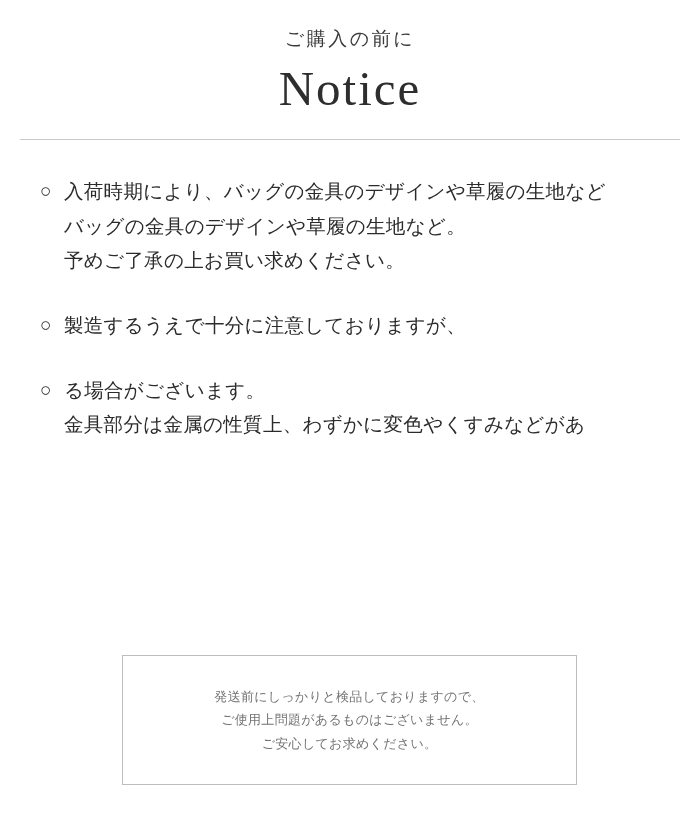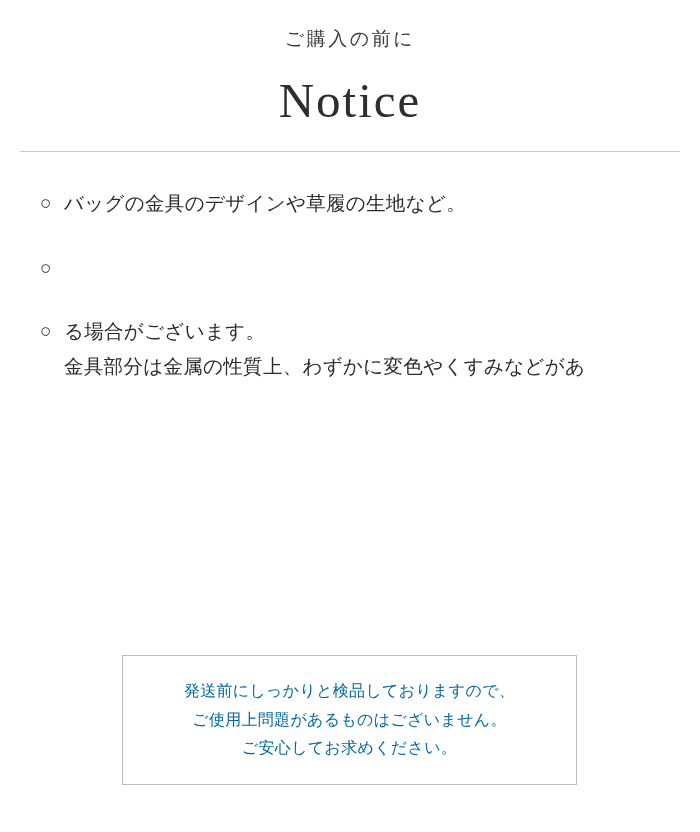--- a/index.html
+++ b/index.html
@@ -34,21 +34,21 @@
     color: #3a3a3a;
     line-height: 1.4;
   }
   .header-title {
     font-family: "Liberation Serif", serif;
     font-size: 49px;
     font-weight: 400;
     letter-spacing: 2px;
     color: #2e2e2e;
     line-height: 1.15;
-    margin-top: 20px;
+    margin-top: 8px;
   }
   .header-rule {
     margin: 22px auto 0 auto;
     width: 660px;
     height: 1px;
     background: #c9c9c9;
   }
 
   
   .notes {
@@ -88,51 +88,54 @@
     width: 455px;
     height: 130px;
     border: 1px solid #bdbdbd;
     box-sizing: border-box;
     display: flex;
     flex-direction: column;
     align-items: center;
     justify-content: center;
   }
   .callout-line {
-    font-size: 16px;
+    font-size: 13px;
     line-height: 1.78;
     letter-spacing: 0.3px;
-    color: #0369a1;
+    color: #737373;
     text-align: center;
     white-space: nowrap;
   }
 </style>
 </head>
 <body>
 
 <div class="page">
 
   <div class="header">
     <div class="header-sub">ご購入の前に</div>
     <div class="header-title">Notice</div>
     <div class="header-rule"></div>
   </div>
 
   <div class="notes">
 
     <div class="note-item">
       <div class="note-marker">○</div>
       <div class="note-lines">
+        <div class="note-line">入荷時期により、バッグの金具のデザインや草履の生地など</div>
         <div class="note-line">バッグの金具のデザインや草履の生地など。</div>
+        <div class="note-line">予めご了承の上お買い求めください。</div>
       </div>
     </div>
 
     <div class="note-item">
       <div class="note-marker">○</div>
       <div class="note-lines">
+        <div class="note-line">製造するうえで十分に注意しておりますが、</div>
       </div>
     </div>
 
     <div class="note-item">
       <div class="note-marker">○</div>
       <div class="note-lines">
         <div class="note-line">る場合がございます。</div>
         <div class="note-line">金具部分は金属の性質上、わずかに変色やくすみなどがあ</div>
       </div>
     </div>

